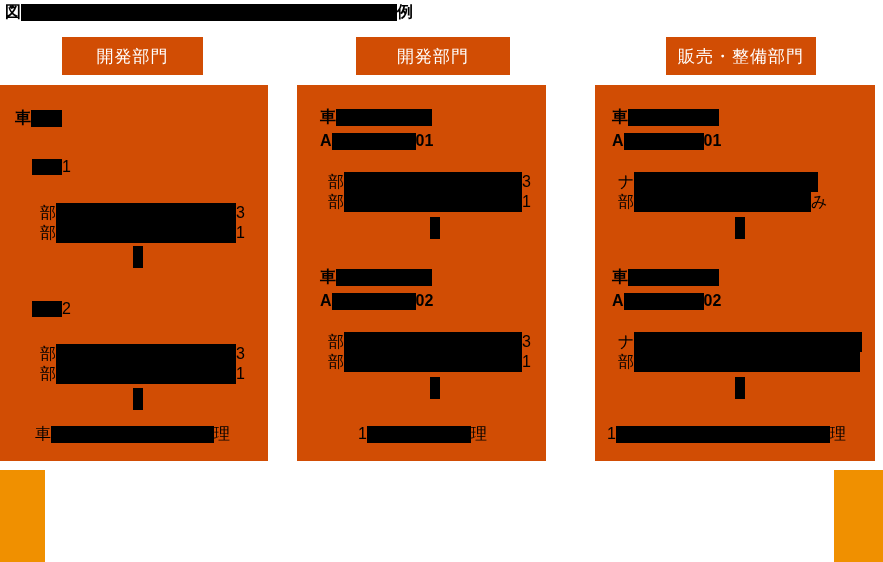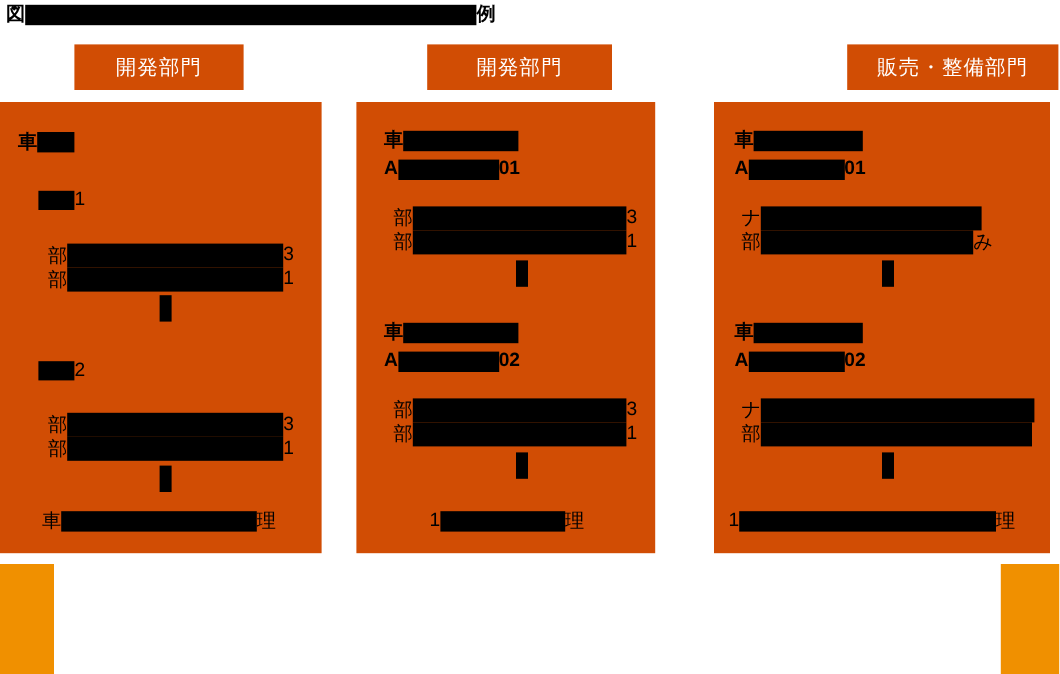--- a/index.html
+++ b/index.html
@@ -10,21 +10,21 @@
   .row{position:absolute;display:flex;align-items:center;height:20px;white-space:nowrap;}
   .redact{display:inline-block;background:#000000;}
   .title-row{left:5px;top:3px;height:18px;font-size:16px;font-weight:bold;}
   .title-row .redact{width:376px;height:17px;}
   .hdr{
     position:absolute;top:37px;height:38px;background:#d14d04;color:#ffffff;
     display:flex;align-items:center;justify-content:center;font-size:17px;letter-spacing:1px;
   }
   .hdr1{left:62px;width:141px;}
   .hdr2{left:356px;width:154px;}
-  .hdr3{left:706px;width:176px;font-family:Liberation Serif, serif;}
+  .hdr3{left:666px;width:150px;font-family:Liberation Serif, serif;}
   .panel{position:absolute;top:85px;height:376px;background:#d14d04;}
   .panel1{left:0;width:268px;}
   .panel2{left:297px;width:249px;}
   .panel3{left:595px;width:280px;}
   .bold{font-weight:bold;}
   .fs16{font-size:16px;}
   .bar17{height:17px;}
   .bar16{height:16px;}
   .blockline{height:20px;}
   .blockline .redact{height:20px;}

